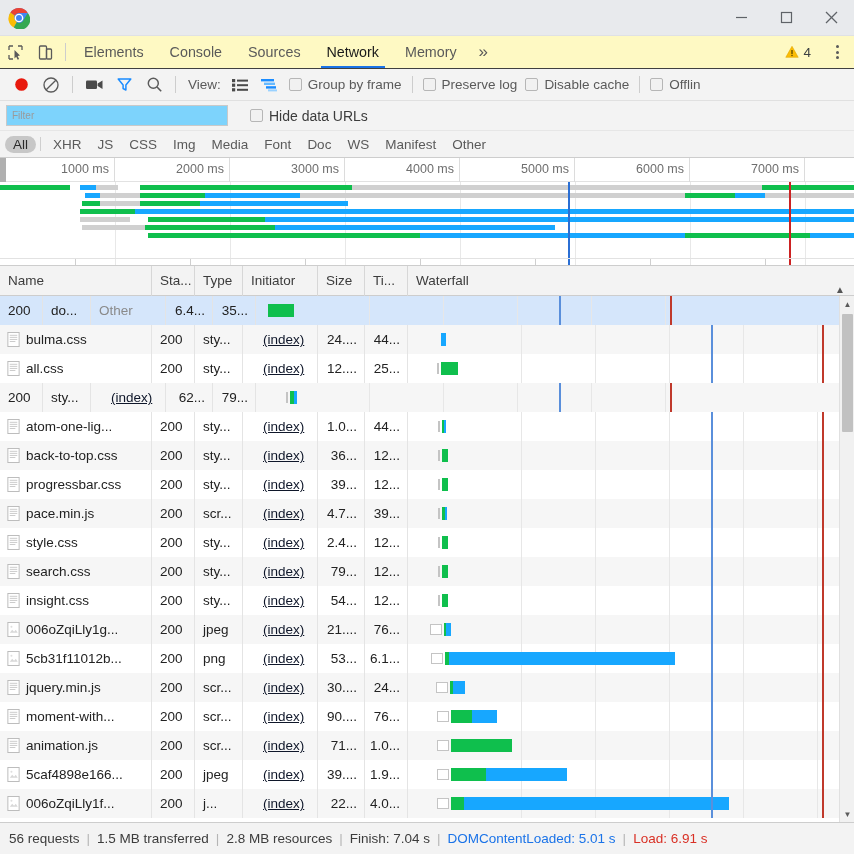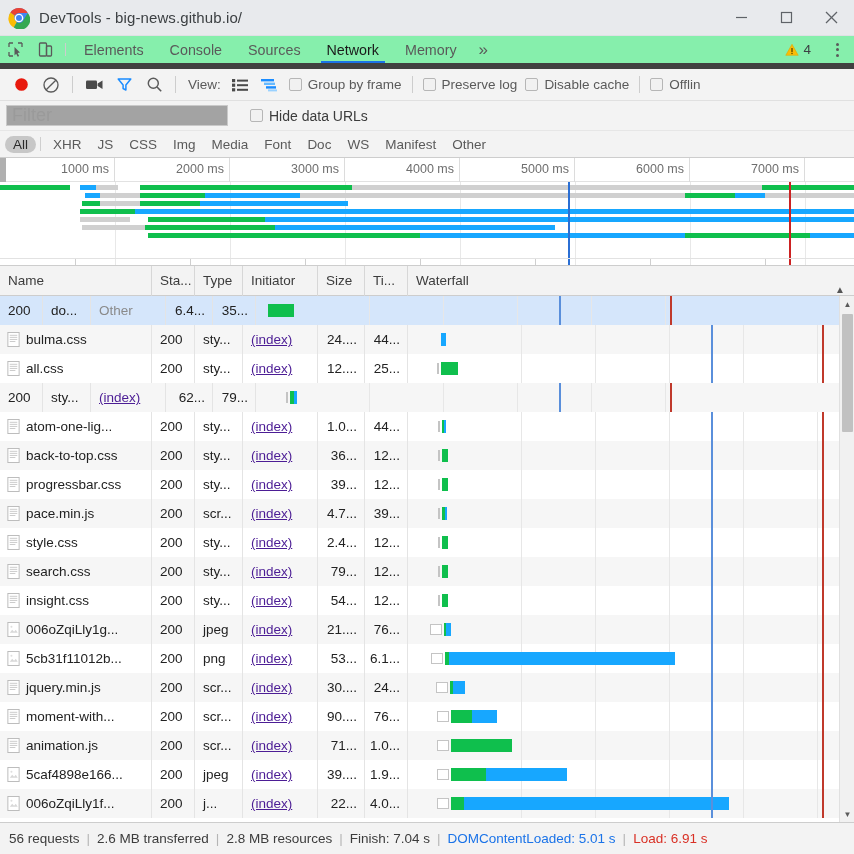--- a/index.html
+++ b/index.html
@@ -17,22 +17,22 @@
     display: flex; align-items: center; border-bottom: 1px solid #dfe1e5;
   }
   .chrome-logo { width: 22px; height: 22px; margin-left: 8px; margin-right: 9px; position: relative; flex: 0 0 auto; }
   .title-text { font-size: 15px; color: #3c4043; letter-spacing: .1px; }
   .win-btns { margin-left: auto; display: flex; height: 36px; }
   .win-btn { width: 45px; height: 36px; display: flex; align-items: center; justify-content: center; color: #5f6368; }
   .win-btn svg { display: block; }
 
   
   .tabstrip {
-    height: 33px; min-height: 33px; background: #86efac;
-    display: flex; align-items: stretch; border-bottom: 6px solid #404040;
+    height: 33px; min-height: 33px; background: #fef9c3;
+    display: flex; align-items: stretch; border-bottom: 1px solid #404040;
   }
   .tool-ic { width: 30px; display: flex; align-items: center; justify-content: center; color: #5a5a5a; }
   .vsep { width: 1px; background: #cdcdcd; margin: 7px 5px; }
   .tab {
     padding: 0 13px; display: flex; align-items: center; font-size: 14.3px;
     color: #5a5a5a; position: relative; white-space: nowrap;
   }
   .tab.active { color: #1a1a1a; }
   .tab.active::after {
     content: ""; position: absolute; left: 7px; right: 7px; bottom: 0; height: 2px; background: #1a73e8;
@@ -57,22 +57,22 @@
     border-radius: 2px; margin-right: 6px; flex: 0 0 auto;
   }
   .chk-lbl { font-size: 13.5px; color: #5a5a5a; }
 
   
   .filterrow {
     height: 30px; min-height: 30px; background: #f3f3f3; display: flex; align-items: center;
     padding-left: 6px; border-bottom: 1px solid #e6e6e6;
   }
   .filter-input {
-    width: 222px; height: 21px; border: 1px solid #c9c9c9; background: #a3a3a3;
-    font-size: 18px; color: #333; padding: 0 5px; font-family: "Liberation Sans", sans-serif;
+    width: 222px; height: 21px; border: 1px solid #c9c9c9; background: #7dd3fc;
+    font-size: 10px; color: #333; padding: 0 5px; font-family: "Liberation Sans", sans-serif;
   }
   .filter-input::placeholder { color: #9a9a9a; }
 
   
   .chiprow {
     height: 27px; min-height: 27px; background: #f3f3f3; display: flex; align-items: center;
     padding-left: 5px; border-bottom: 1px solid #cdcdcd;
   }
   .chip { font-size: 13.5px; color: #5a5a5a; padding: 1px 8px; border-radius: 9px; white-space: nowrap; }
   .chip.sel { background: #c7c7c7; color: #2b2b2b; }
@@ -101,21 +101,21 @@
   .th { padding-left: 8px; height: 30px; line-height: 30px; border-right: 1px solid #d7d7d7; overflow: hidden; white-space: nowrap; flex: 0 0 auto; }
   .th.wf { flex: 1 1 auto; border-right: none; position: relative; }
   .th.wf .sortarrow { position: absolute; right: 9px; top: 9px; color: #555; font-size: 10px; }
   .tbody { position: absolute; top: 30px; left: 0; right: 0; bottom: 0; overflow: hidden; }
   .row { display: flex; height: 29px; font-size: 13.5px; color: #222; align-items: stretch; }
   .row.odd { background: #f6f6f6; }
   .row.sel { background: #d5e6fb; }
   .cell { padding-left: 8px; height: 29px; line-height: 29px; border-right: 1px solid #e4e4e4; overflow: hidden; white-space: nowrap; flex: 0 0 auto; }
   .cell.name { display: flex; align-items: center; padding-left: 7px; gap: 6px; }
   .cell.num { text-align: right; padding-right: 7px; padding-left: 4px; }
-  .cell.init a { color: #4c1d95; text-decoration: underline; }
+  .cell.init a { color: #0f172a; text-decoration: underline; margin-left: 12px; }
   .cell.init.other { color: #8a8a8a; }
   .cell.wf { flex: 1 1 auto; border-right: none; position: relative; padding: 0; }
   .fileicon { width: 13px; height: 15px; flex: 0 0 auto; }
 
   .wfgrid { position: absolute; top: 0; bottom: 0; width: 1px; background: #e7e7e7; }
   .wf-dcl { position: absolute; top: 0; bottom: 0; width: 2px; background: #5a8fdb; }
   .wf-load { position: absolute; top: 0; bottom: 0; width: 2px; background: #c0392b; }
   .wfbar { position: absolute; top: 8px; height: 13px; }
   .wf-q { position: absolute; top: 9px; height: 11px; border: 1px solid #c4c4c4; background: #fff; }
 
@@ -143,21 +143,20 @@
     <div class="chrome-logo">
       <svg width="22" height="22" viewBox="0 0 48 48">
         <circle cx="24" cy="24" r="22" fill="#4285f4"></circle>
         <path d="M24 2a22 22 0 0 1 19.05 11H24a11 11 0 0 0-9.53 5.5L5.2 12.1A22 22 0 0 1 24 2z" fill="#ea4335"></path>
         <path d="M5.2 12.1l9.27 6.4A11 11 0 0 0 14 24a11 11 0 0 0 5.3 9.4l-6.6 11.3A22 22 0 0 1 5.2 12.1z" fill="#fbbc05"></path>
         <path d="M19.3 33.4A11 11 0 0 0 24 35a11 11 0 0 0 10.5-7.6L43 13a22 22 0 0 1-30.3 31.7z" fill="#34a853"></path>
         <circle cx="24" cy="24" r="9.5" fill="#fff"></circle>
         <circle cx="24" cy="24" r="6.5" fill="#4285f4"></circle>
       </svg>
     </div>
-    <div class="title-text">DevTools - big-news.github.io/</div>
     <div class="win-btns">
       <div class="win-btn">
         <svg width="13" height="13" viewBox="0 0 13 13">
             <line x1="1" y1="6.5" x2="12" y2="6.5" stroke="#5f6368" stroke-width="1.2"></line>
           </svg>
       </div>
       <div class="win-btn">
         <svg width="13" height="13" viewBox="0 0 13 13">
             <rect x="1.5" y="1.5" width="10" height="10" fill="none" stroke="#5f6368" stroke-width="1.2"></rect>
           </svg>
@@ -945,21 +944,21 @@
     <div class="vscroll">
       <div class="vs-up">▲</div>
       <div class="vs-thumb" style="top:18px;height:118px"></div>
       <div class="vs-dn">▼</div>
     </div>
   </div>
 
   <div class="statusbar">
     <span>56 requests</span>
     <span class="st-sep">|</span>
-    <span>2.6 MB transferred</span>
+    <span>1.5 MB transferred</span>
     <span class="st-sep">|</span>
     <span>2.8 MB resources</span>
     <span class="st-sep">|</span>
     <span>Finish: 7.04 s</span>
     <span class="st-sep">|</span>
     <span class="st-dcl">DOMContentLoaded: 5.01 s</span>
     <span class="st-sep">|</span>
     <span class="st-load">Load: 6.91 s</span>
   </div>
 

